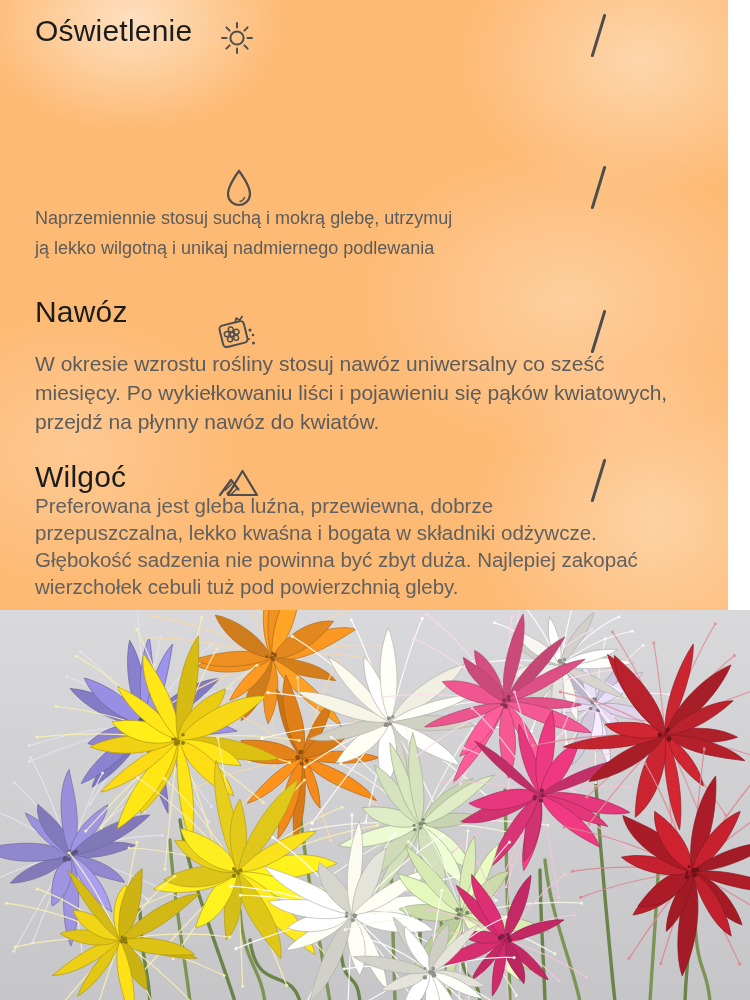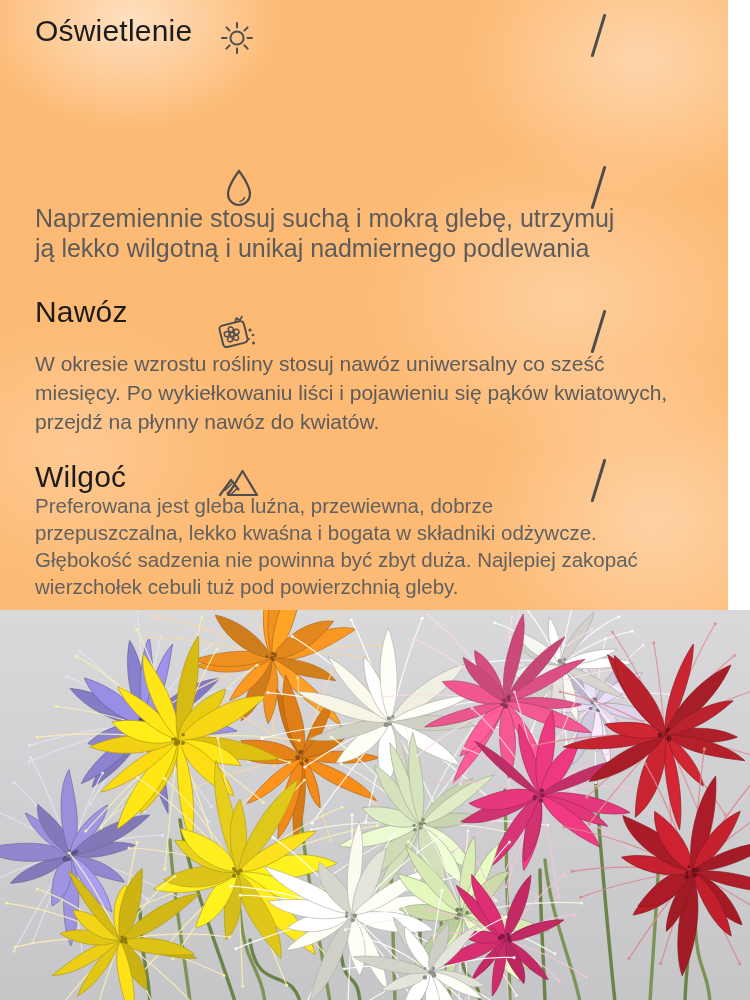--- a/index.html
+++ b/index.html
@@ -9,21 +9,21 @@
   .texture{position:absolute;inset:0;pointer-events:none;
     background:
       radial-gradient(220px 160px at 18% 2%, rgba(255,255,255,.55), rgba(255,255,255,0) 70%),
       radial-gradient(260px 200px at 88% 6%, rgba(255,255,255,.40), rgba(255,255,255,0) 70%),
       radial-gradient(300px 220px at 78% 30%, rgba(255,255,255,.30), rgba(255,255,255,0) 70%),
       radial-gradient(260px 240px at 90% 52%, rgba(255,255,255,.35), rgba(255,255,255,0) 70%),
       radial-gradient(240px 200px at 10% 45%, rgba(255,255,255,.22), rgba(255,255,255,0) 70%);}
   h2{position:absolute;left:35px;margin:0;font-size:30px;font-weight:400;color:#1c1c1c;letter-spacing:.2px;}
   .body{position:absolute;left:35px;width:715px;margin:0;color:#616161;white-space:pre-line;}
   .b1{top:60px;font-size:19.5px;line-height:23.5px;}
-  .b2{top:203px;font-size:25px;line-height:30px;color:#5c5c5c;}
+  .b2{top:203px;font-size:18px;line-height:30px;color:#5c5c5c;}
   .b3{top:349px;font-size:21px;line-height:29px;color:#5c5c5c;}
   .b4{top:492px;font-size:20.5px;line-height:27px;}
   .icon{position:absolute;display:block;}
   .slash{position:absolute;left:597px;width:3px;height:45px;background:#4d4d4d;border-radius:2px;
          transform:rotate(17deg);}
   .photo{position:absolute;left:0;top:610px;width:750px;height:390px;}
   .photo svg{display:block;}
 </style>
 </head>
 <body>

